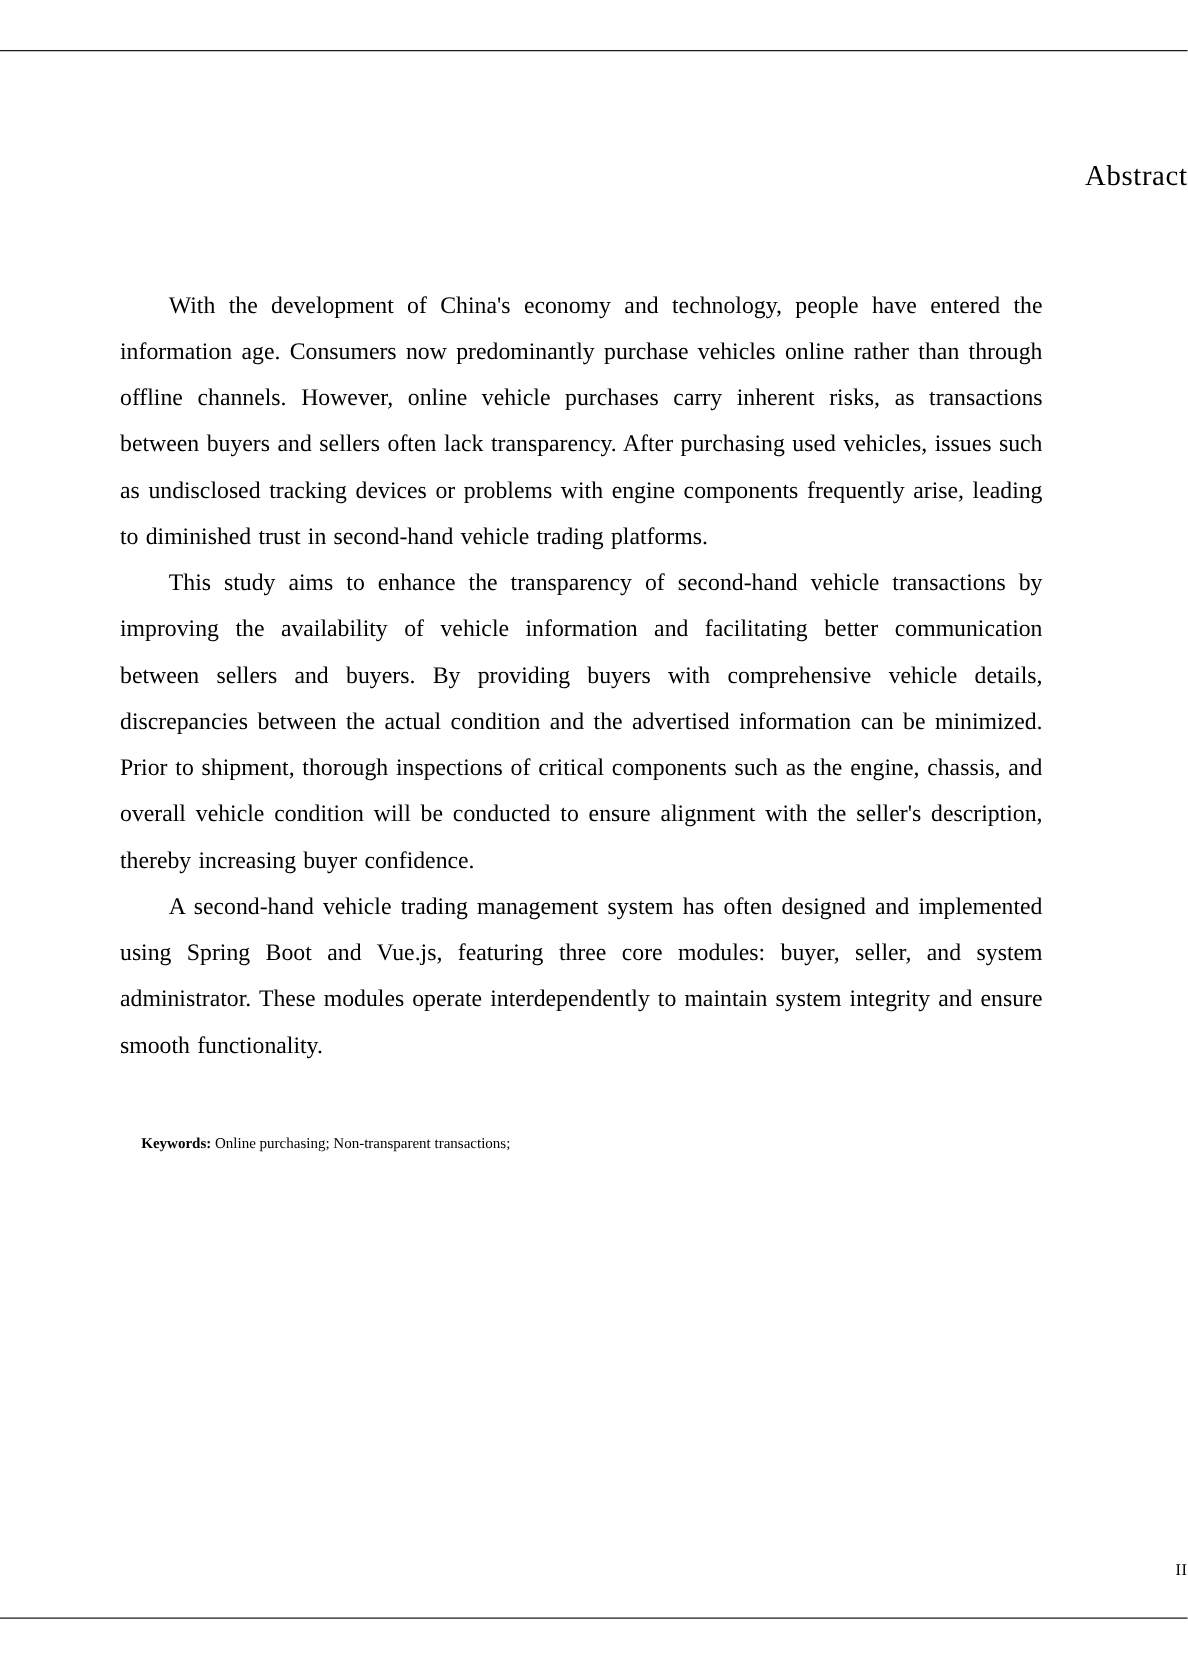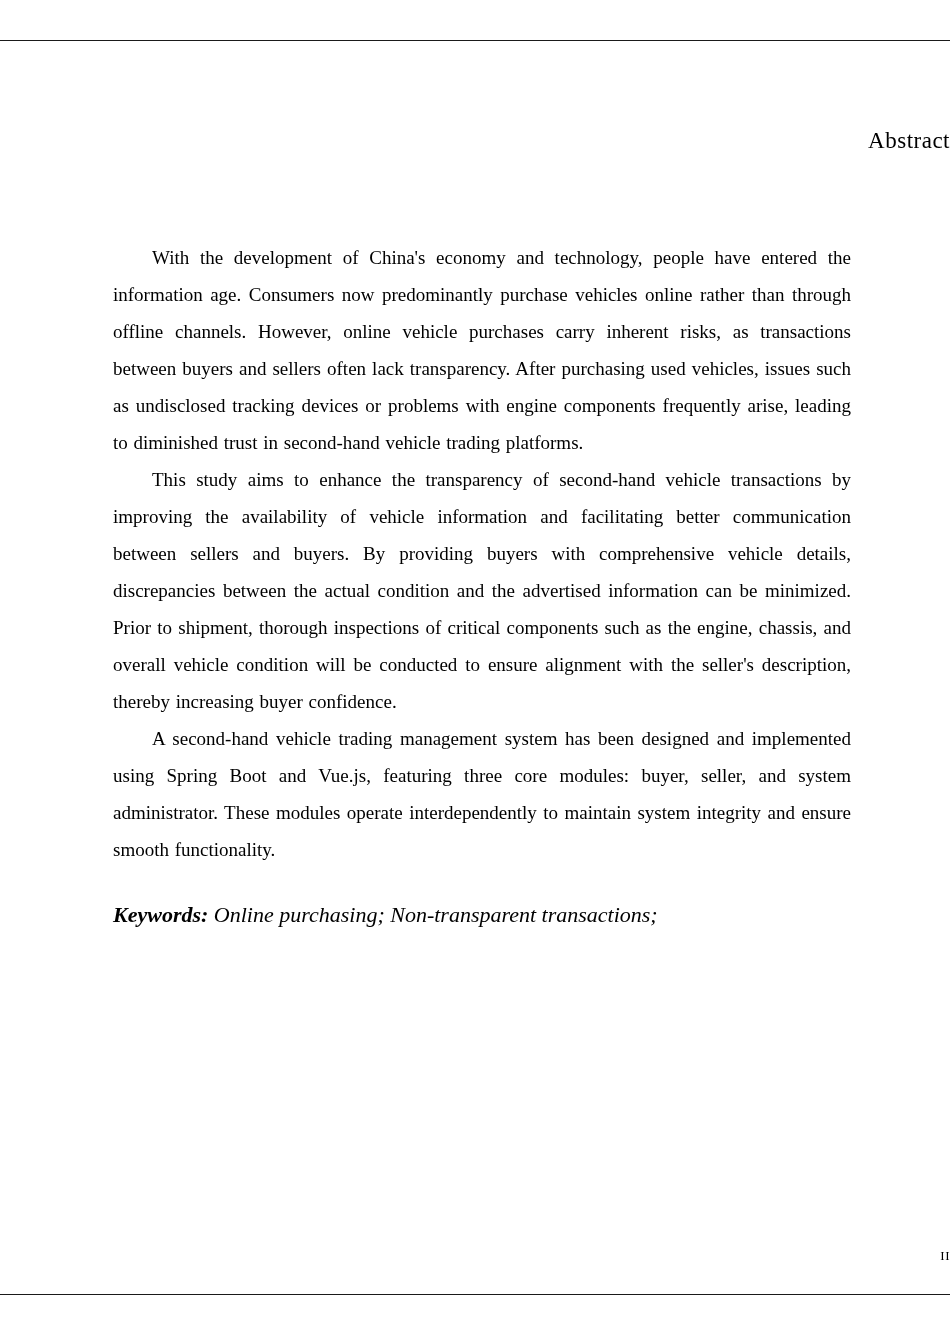--- a/index.html
+++ b/index.html
@@ -42,42 +42,40 @@
     width: 950px;
     text-align: right;
     font-size: 23px;
     font-weight: normal;
     letter-spacing: 0.5px;
   }
 
   .content {
     position: absolute;
     top: 226px;
-    left: 113px;
+    left: 96px;
     width: 738px;
-    margin-top: 13px;
   }
 
   .content p.body-para {
     font-size: 19px;
     line-height: 37px;
     text-align: justify;
     text-indent: 39px;
     text-justify: inter-word;
     word-spacing: 1px;
   }
 
   .keywords-line {
     position: absolute;
     top: 896px;
     left: 113px;
     width: 738px;
-    font-size: 22px;
+    font-size: 12px;
     line-height: 37px;
-    font-style: italic;
   }
 
   .keywords-line b {
     font-weight: bold;
   }
 
   .page-number {
     position: absolute;
     top: 1248px;
     left: 0;
@@ -90,20 +88,20 @@
 </head>
 <body>
 
 <div class="header-rule"></div>
 
 <h1 class="page-title">Abstract</h1>
 
 <div class="content">
   <p class="body-para">With the development of China's economy and technology, people have entered the information age. Consumers now predominantly purchase vehicles online rather than through offline channels. However, online vehicle purchases carry inherent risks, as transactions between buyers and sellers often lack transparency. After purchasing used vehicles, issues such as undisclosed tracking devices or problems with engine components frequently arise, leading to diminished trust in second-hand vehicle trading platforms.</p>
   <p class="body-para">This study aims to enhance the transparency of second-hand vehicle transactions by improving the availability of vehicle information and facilitating better communication between sellers and buyers. By providing buyers with comprehensive vehicle details, discrepancies between the actual condition and the advertised information can be minimized. Prior to shipment, thorough inspections of critical components such as the engine, chassis, and overall vehicle condition will be conducted to ensure alignment with the seller's description, thereby increasing buyer confidence.</p>
-  <p class="body-para">A second-hand vehicle trading management system has been designed and implemented using Spring Boot and Vue.js, featuring three core modules: buyer, seller, and system administrator. These modules operate interdependently to maintain system integrity and ensure smooth functionality.</p>
+  <p class="body-para">A second-hand vehicle trading management system has often designed and implemented using Spring Boot and Vue.js, featuring three core modules: buyer, seller, and system administrator. These modules operate interdependently to maintain system integrity and ensure smooth functionality.</p>
 </div>
 
 <p class="keywords-line"><b>Keywords:</b><span> Online purchasing; Non-transparent transactions;</span></p>
 
 <div class="page-number">II</div>
 
 <div class="footer-rule"></div>
 
 </body></html>

